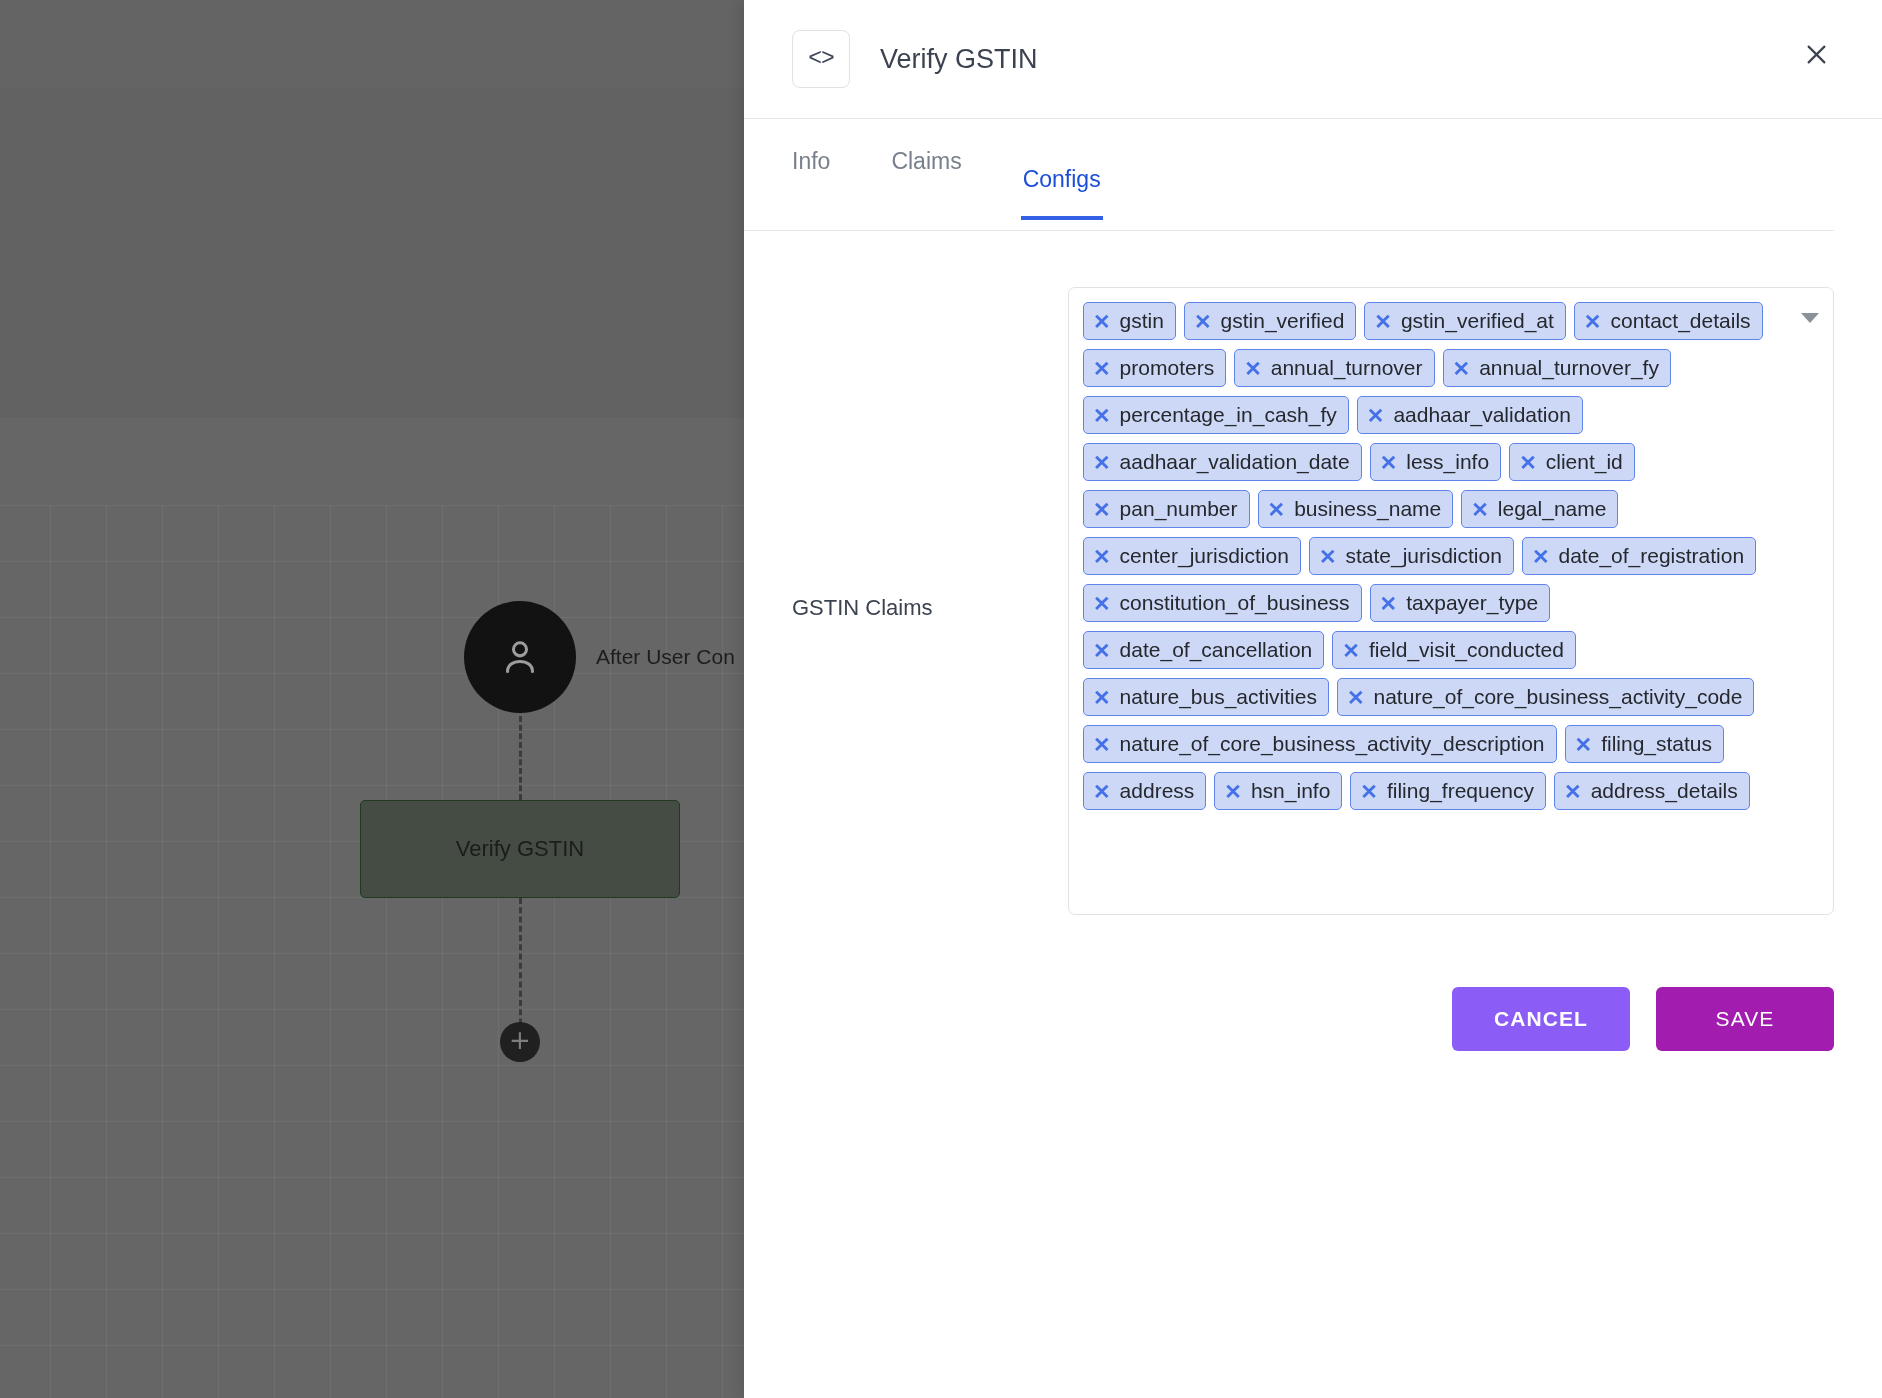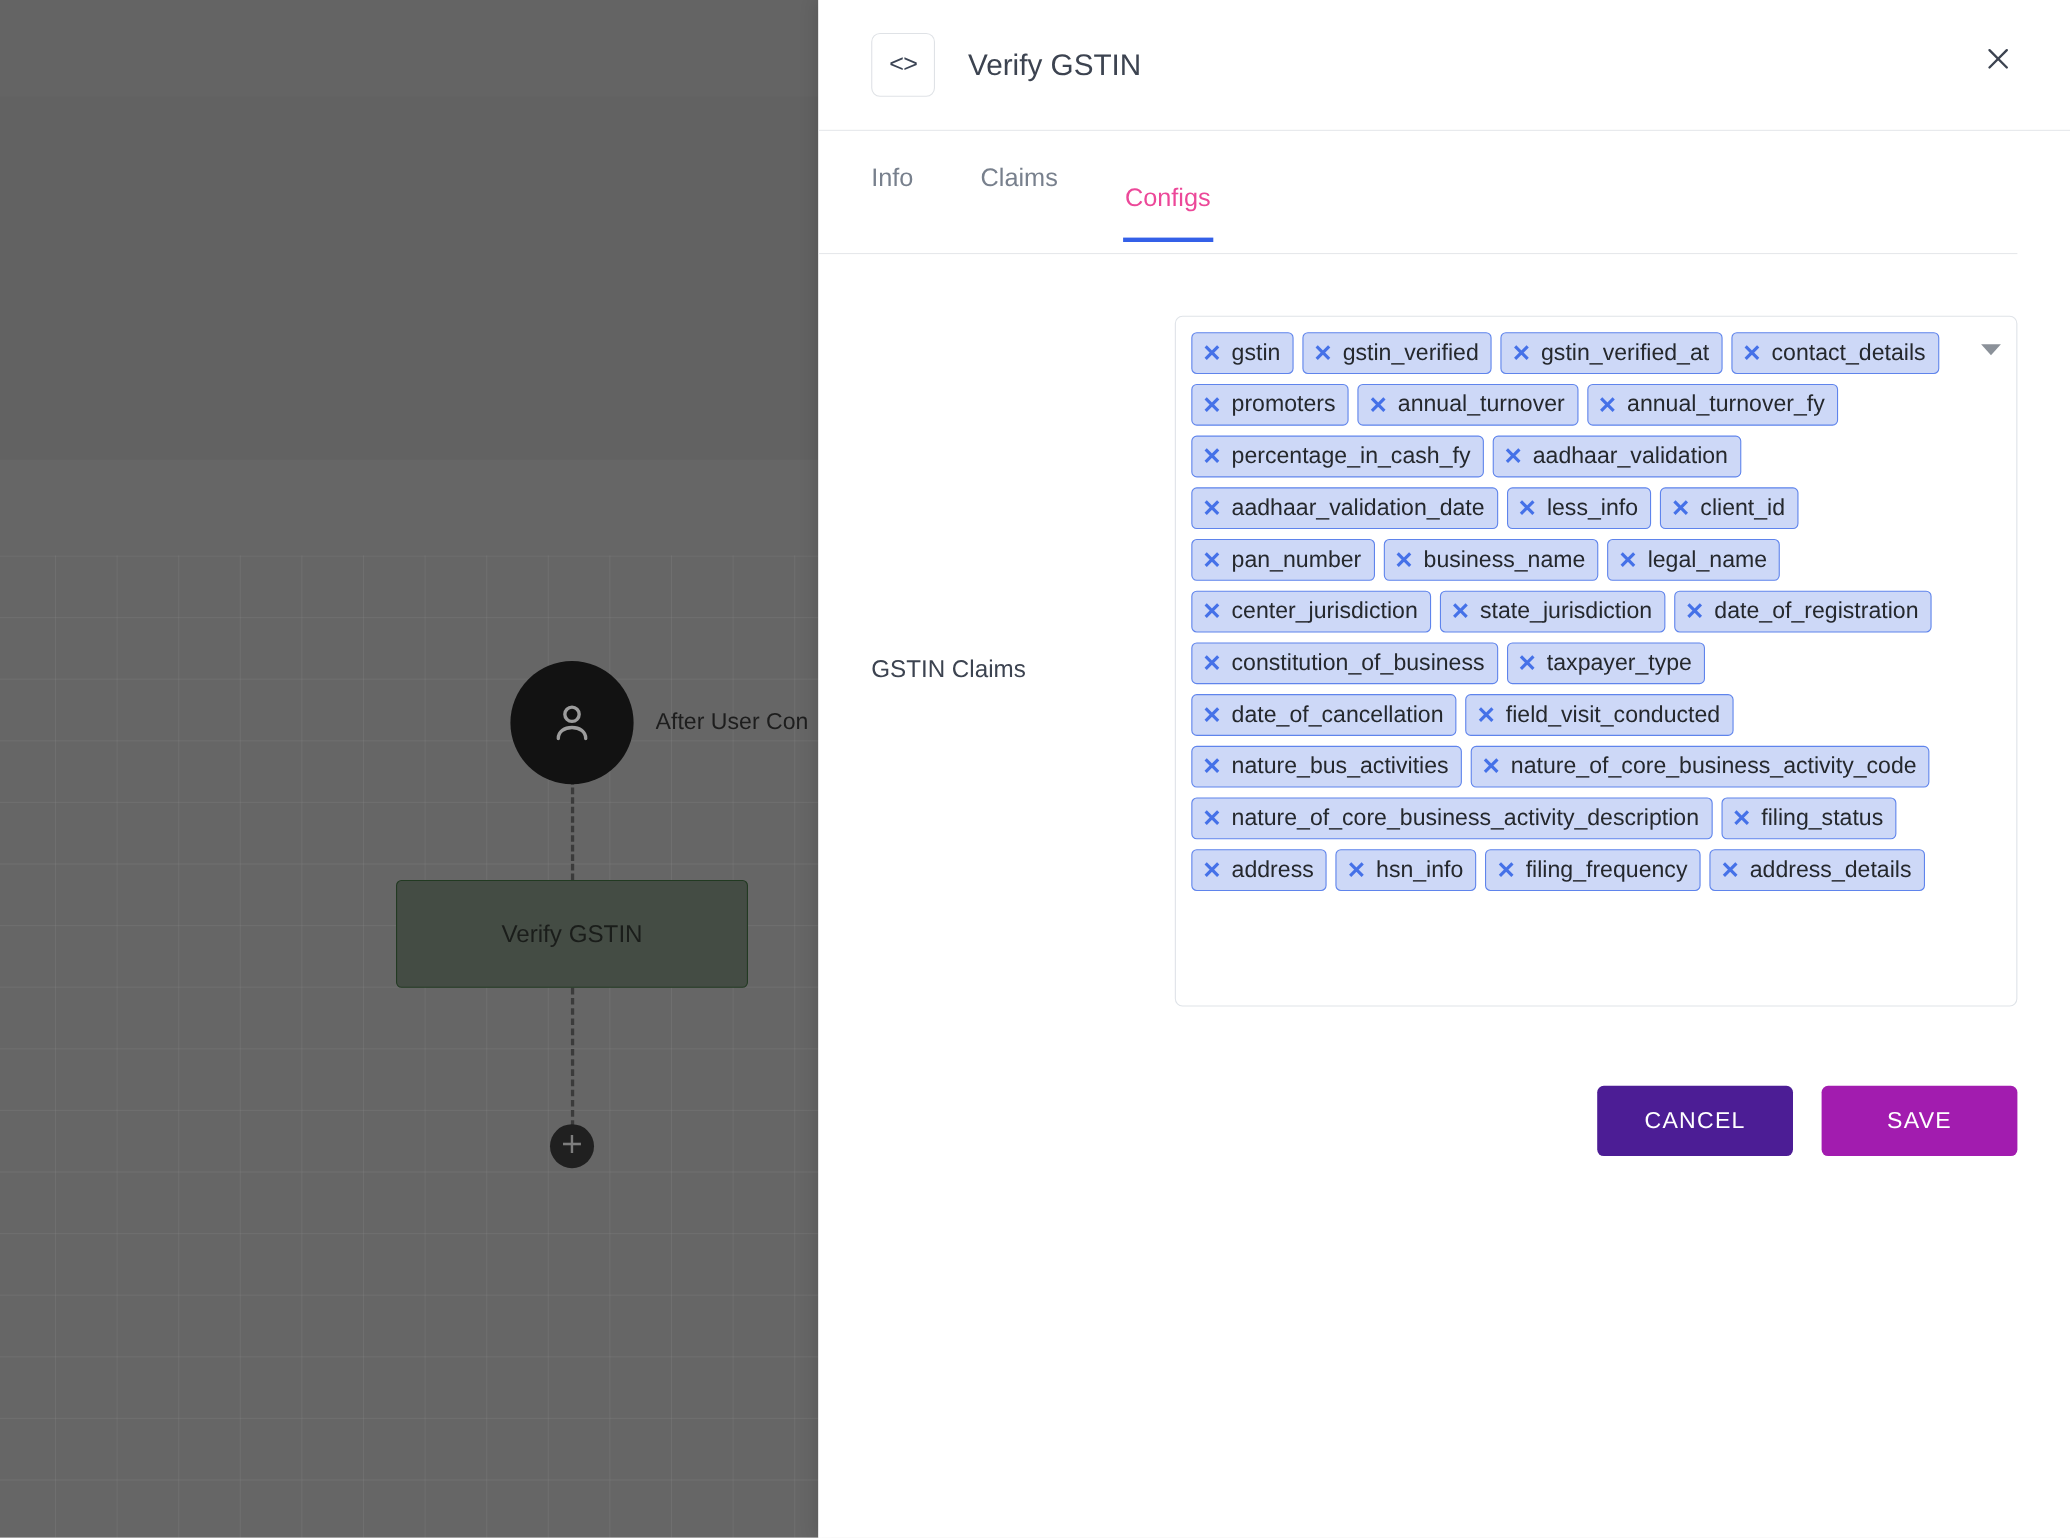--- a/index.html
+++ b/index.html
@@ -160,21 +160,21 @@
     margin-right: 48px;
   }
   .tab {
     font-size: 23px;
     color: #78808d;
     padding: 0 0 26px 0;
     margin-right: 61px;
     cursor: pointer;
     position: relative;
   }
-  .tab.active { color: #ec4899; margin-top: 36px; }
+  .tab.active { color: #1d4ed8; margin-top: 36px; }
   .tab.active::after {
     content: "";
     position: absolute;
     left: -2px; right: -2px; bottom: -1px;
     height: 4px;
     background: #3460e8;
   }
 
   #form-area {
     padding: 56px 48px 0 48px;
@@ -251,21 +251,21 @@
     border-radius: 6px;
     height: 64px;
     min-width: 178px;
     padding: 0 30px;
     font-size: 21px;
     letter-spacing: 1.1px;
     font-family: "Liberation Sans", sans-serif;
     cursor: pointer;
     color: #ffffff;
   }
-  #cancel-button { background: #4c1d95; }
+  #cancel-button { background: #8b5cf6; font-weight: bold; }
   #save-button { background: #a21caf; }
 </style>
 </head>
 <body>
 
 <div id="app">
 
   <div id="canvas">
     <div id="canvas-grid"></div>
     <div id="canvas-band-top"></div>

